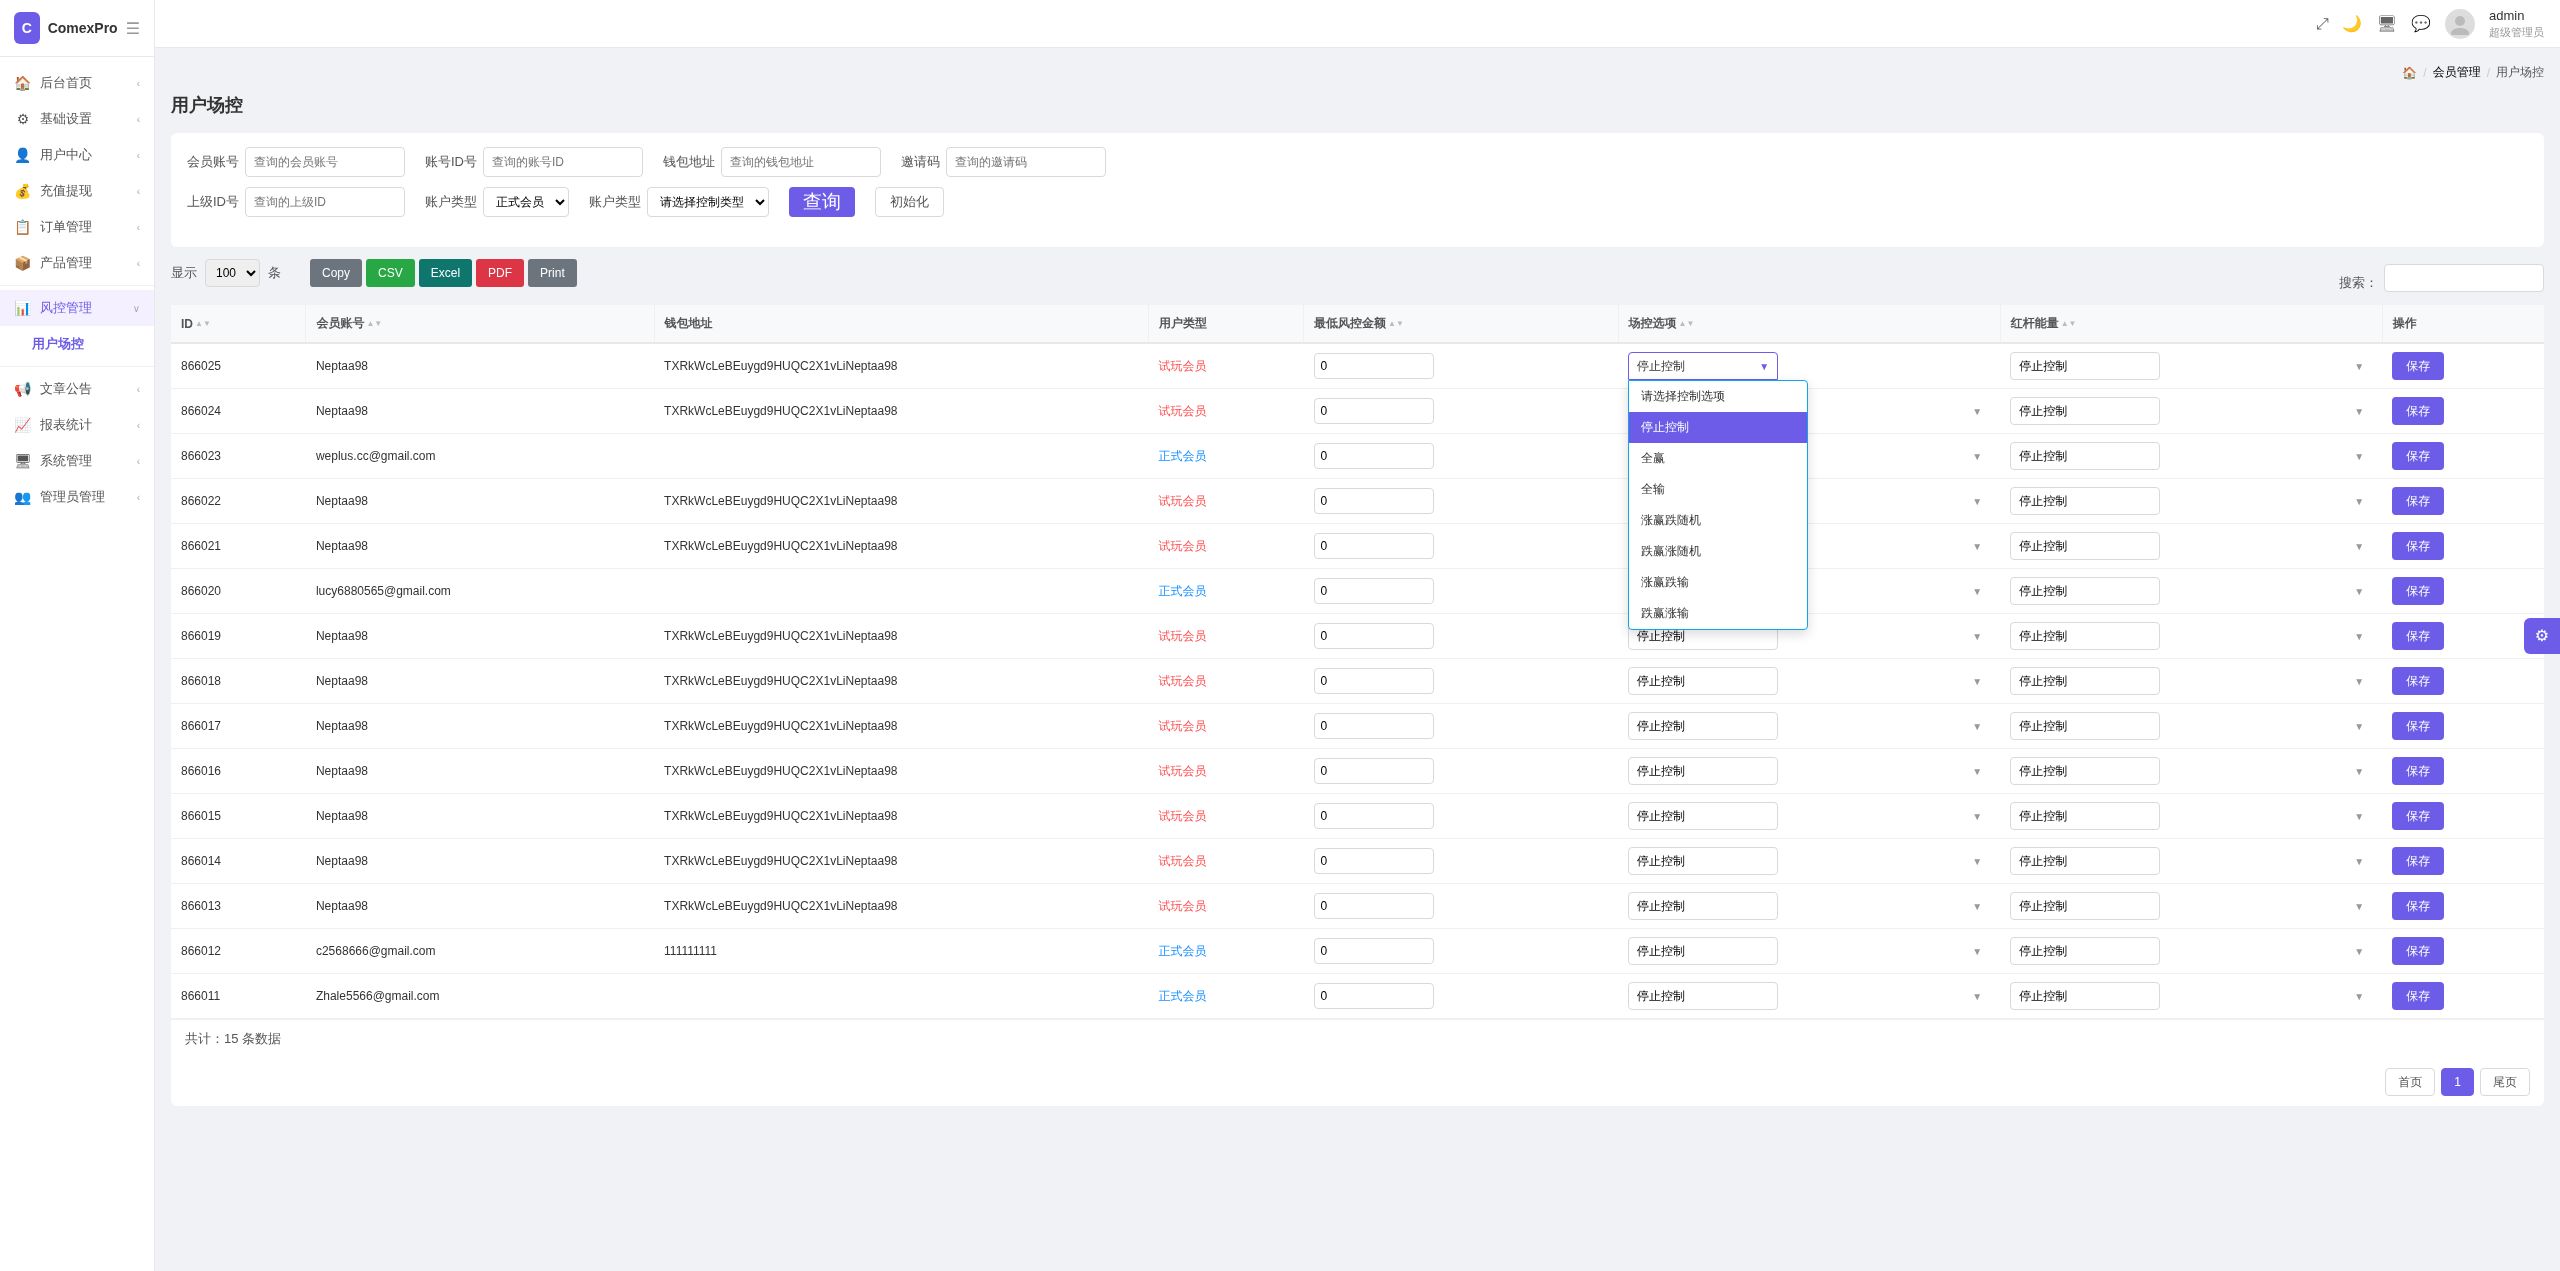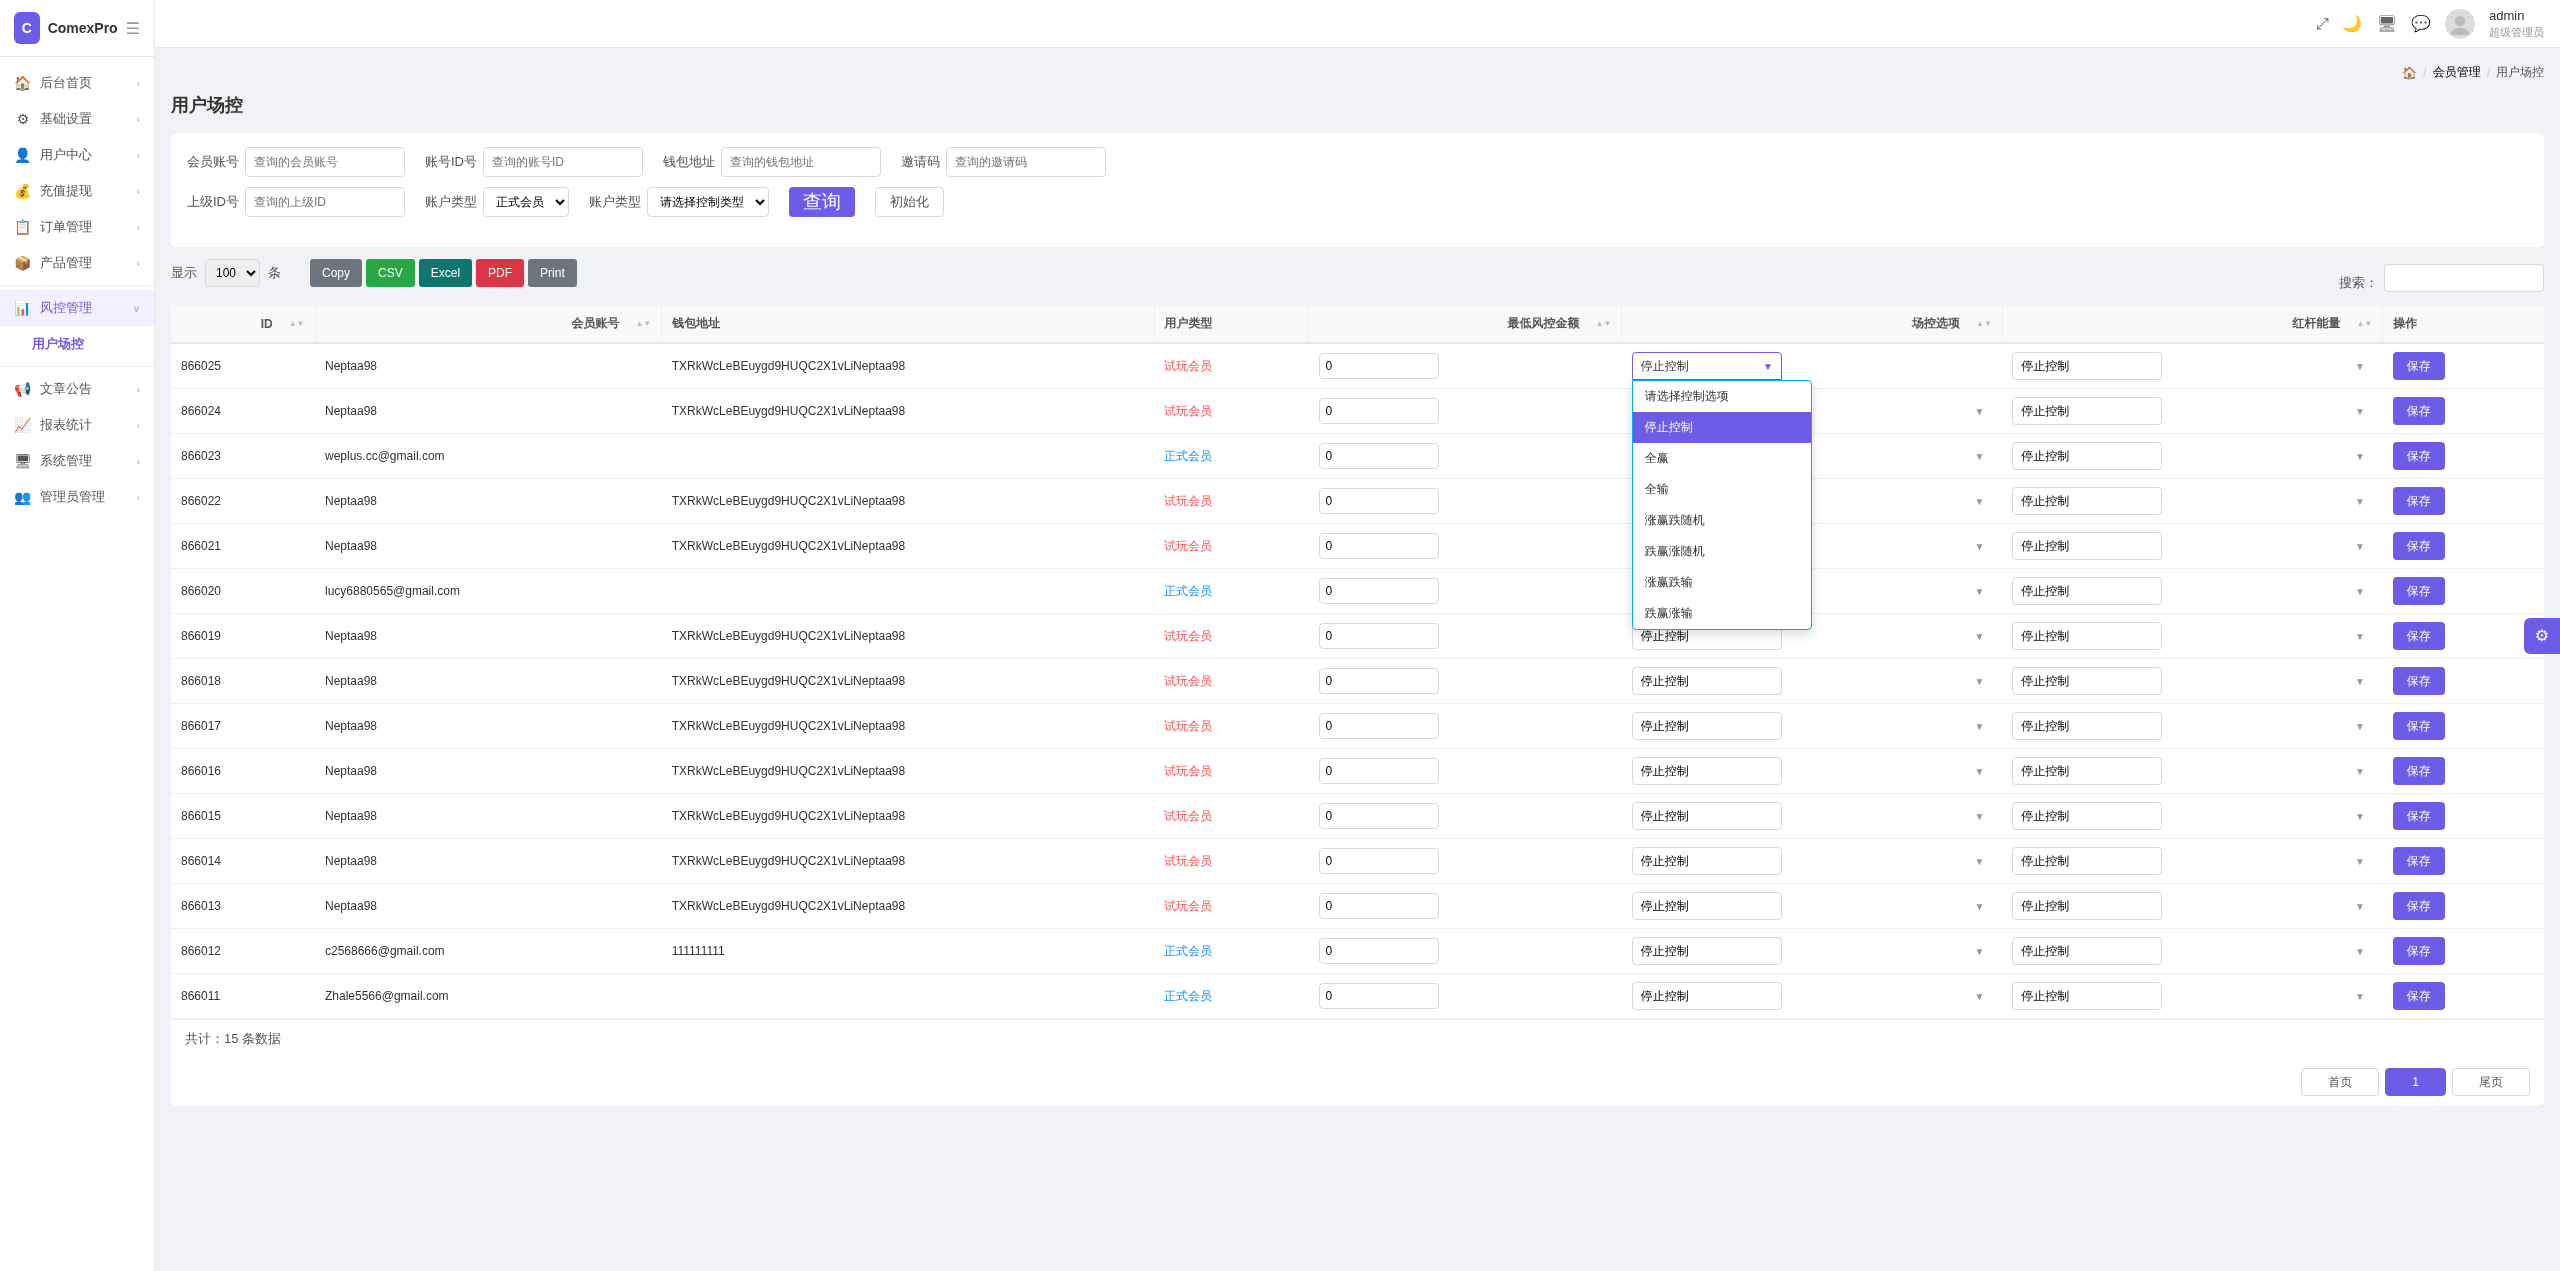--- a/index.html
+++ b/index.html
@@ -95,27 +95,27 @@
     .dropdown-item.selected { background: #6c5ce7; color: #fff; }
 
     
     .btn-save { height: 28px; padding: 0 14px; background: #6c5ce7; color: #fff; border: none; border-radius: 4px; cursor: pointer; font-size: 12px; }
 
     
     .table-summary { padding: 10px 14px; font-size: 13px; color: #555; border-top: 1px solid #f0f0f0; }
 
     
     .pagination { display: flex; justify-content: flex-end; align-items: center; gap: 6px; padding: 10px 14px; }
-    .page-btn { height: 28px; padding: 0 26px; border: 1px solid #d9d9d9; border-radius: 4px; background: #fff; cursor: pointer; font-size: 12px; color: #555; }
+    .page-btn { height: 28px; padding: 0 12px; border: 1px solid #d9d9d9; border-radius: 4px; background: #fff; cursor: pointer; font-size: 12px; color: #555; }
     .page-btn.active { background: #6c5ce7; color: #fff; border-color: #6c5ce7; }
 
     
     .fab-settings { position: fixed; right: 0; top: 50%; transform: translateY(-50%); width: 36px; height: 36px; background: #6c5ce7; border-radius: 6px 0 0 6px; display: flex; align-items: center; justify-content: center; color: #fff; cursor: pointer; font-size: 16px; z-index: 200; }
 
-    .th-sort { display: flex; align-items: center; gap: 16px; justify-content: flex-end; }
+    .th-sort { display: flex; align-items: center; gap: 2px; }
     .sort-arrows { display: flex; flex-direction: column; font-size: 8px; line-height: 1; color: #bbb; }
   </style>
 </head>
 <body>
 
 <div class="sidebar">
   <div class="sidebar-logo">
     <div class="sidebar-logo-icon">C</div>
     <span class="sidebar-logo-text">ComexPro</span>
     <span class="sidebar-menu-icon">☰</span>

